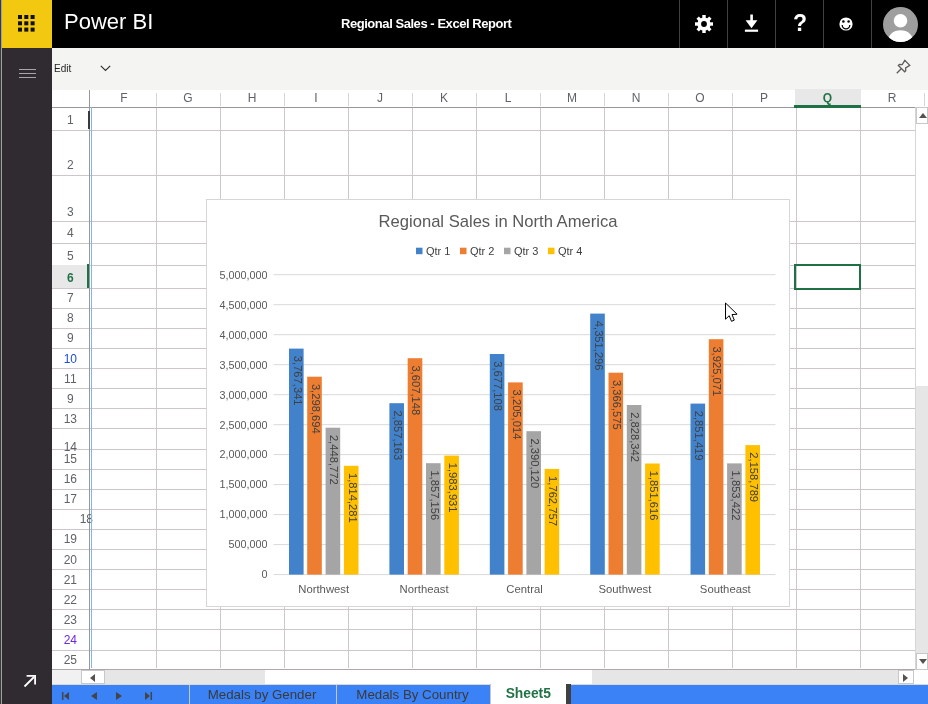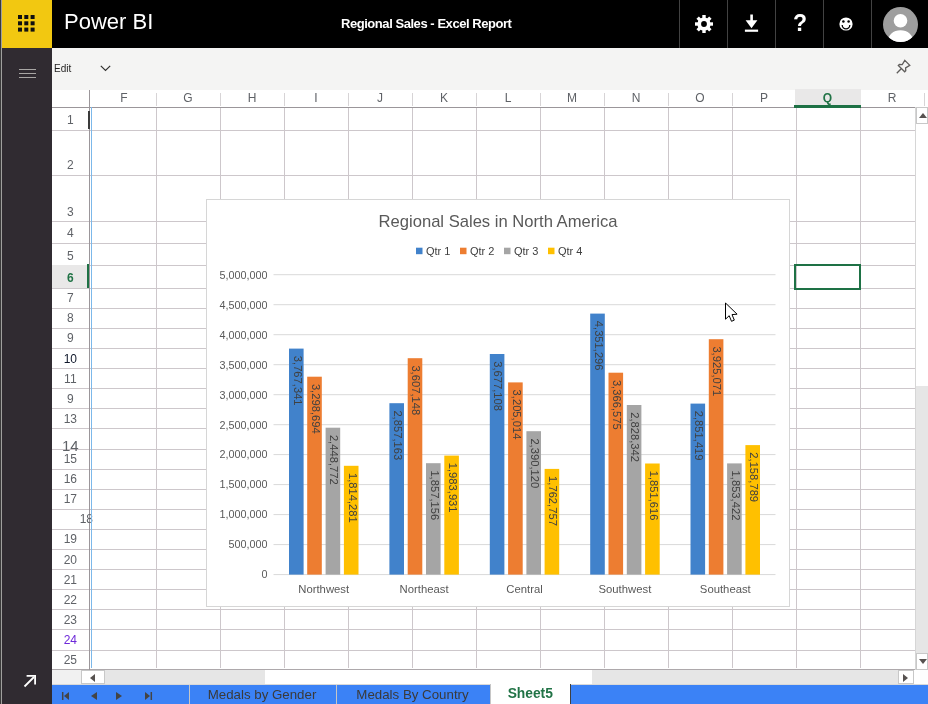--- a/index.html
+++ b/index.html
@@ -180,25 +180,25 @@
   <div style="position:absolute;left:0;top:16.5px;width:36.7px;height:23.4px;display:flex;align-items:flex-end;justify-content:center;font-size:12px;padding-bottom:2.5px;color:#5f6267">1</div>
 <div style="position:absolute;left:0;top:39.9px;width:36.7px;height:44.8px;display:flex;align-items:flex-end;justify-content:center;font-size:12px;padding-bottom:2.5px;color:#5f6267">2</div>
 <div style="position:absolute;left:0;top:84.7px;width:36.7px;height:46.5px;display:flex;align-items:flex-end;justify-content:center;font-size:12px;padding-bottom:2.5px;color:#5f6267">3</div>
 <div style="position:absolute;left:0;top:131.2px;width:36.7px;height:21.7px;display:flex;align-items:flex-end;justify-content:center;font-size:12px;padding-bottom:2.5px;color:#5f6267">4</div>
 <div style="position:absolute;left:0;top:152.9px;width:36.7px;height:22.2px;display:flex;align-items:flex-end;justify-content:center;font-size:12px;padding-bottom:2.5px;color:#5f6267">5</div>
 <div style="position:absolute;left:0;top:175.1px;width:36.7px;height:22.6px;display:flex;align-items:flex-end;justify-content:center;font-size:12px;padding-bottom:2.5px;background:#e9e8e8;color:#217346;font-weight:bold">6</div>
 <div style="position:absolute;left:34.5px;top:174.3px;width:2.6px;height:24.2px;background:#1e7145"></div>
 <div style="position:absolute;left:0;top:197.7px;width:36.7px;height:20.1px;display:flex;align-items:flex-end;justify-content:center;font-size:12px;padding-bottom:2.5px;color:#5f6267">7</div>
 <div style="position:absolute;left:0;top:217.8px;width:36.7px;height:20.1px;display:flex;align-items:flex-end;justify-content:center;font-size:12px;padding-bottom:2.5px;color:#5f6267">8</div>
 <div style="position:absolute;left:0;top:237.9px;width:36.7px;height:20.1px;display:flex;align-items:flex-end;justify-content:center;font-size:12px;padding-bottom:2.5px;color:#5f6267">9</div>
-<div style="position:absolute;left:0;top:258.0px;width:36.7px;height:20.1px;display:flex;align-items:flex-end;justify-content:center;font-size:12px;padding-bottom:2.5px;color:#0f172a">10</div>
+<div style="position:absolute;left:0;top:258.0px;width:36.7px;height:20.1px;display:flex;align-items:flex-end;justify-content:center;font-size:12px;padding-bottom:2.5px;color:#1d4ed8">10</div>
 <div style="position:absolute;left:0;top:278.1px;width:36.7px;height:20.1px;display:flex;align-items:flex-end;justify-content:center;font-size:12px;padding-bottom:2.5px;color:#5f6267">11</div>
 <div style="position:absolute;left:0;top:298.2px;width:36.7px;height:20.1px;display:flex;align-items:flex-end;justify-content:center;font-size:12px;padding-bottom:2.5px;color:#5f6267">9</div>
 <div style="position:absolute;left:0;top:318.3px;width:36.7px;height:20.1px;display:flex;align-items:flex-end;justify-content:center;font-size:12px;padding-bottom:2.5px;color:#5f6267">13</div>
-<div style="position:absolute;left:0;top:338.4px;width:36.7px;height:35px;display:flex;align-items:flex-end;justify-content:center;font-size:15px;padding-bottom:9px;color:#5f6267">14</div>
+<div style="position:absolute;left:0;top:338.4px;width:36.7px;height:35px;display:flex;align-items:flex-end;justify-content:center;font-size:12px;padding-bottom:9px;color:#5f6267">14</div>
 <div style="position:absolute;left:0;top:358.5px;width:36.7px;height:20.1px;display:flex;align-items:flex-end;justify-content:center;font-size:12px;padding-bottom:2.5px;color:#5f6267">15</div>
 <div style="position:absolute;left:0;top:378.6px;width:36.7px;height:20.1px;display:flex;align-items:flex-end;justify-content:center;font-size:12px;padding-bottom:2.5px;color:#5f6267">16</div>
 <div style="position:absolute;left:0;top:398.7px;width:36.7px;height:20.1px;display:flex;align-items:flex-end;justify-content:center;font-size:12px;padding-bottom:2.5px;color:#5f6267">17</div>
 <div style="position:absolute;left:16px;top:418.8px;width:36.7px;height:20.1px;display:flex;align-items:flex-end;justify-content:center;font-size:12px;padding-bottom:2.5px;color:#5f6267">18</div>
 <div style="position:absolute;left:0;top:438.9px;width:36.7px;height:20.1px;display:flex;align-items:flex-end;justify-content:center;font-size:12px;padding-bottom:2.5px;color:#5f6267">19</div>
 <div style="position:absolute;left:0;top:459.0px;width:36.7px;height:20.1px;display:flex;align-items:flex-end;justify-content:center;font-size:12px;padding-bottom:2.5px;color:#5f6267">20</div>
 <div style="position:absolute;left:0;top:479.1px;width:36.7px;height:20.1px;display:flex;align-items:flex-end;justify-content:center;font-size:12px;padding-bottom:2.5px;color:#5f6267">21</div>
 <div style="position:absolute;left:0;top:499.2px;width:36.7px;height:20.1px;display:flex;align-items:flex-end;justify-content:center;font-size:12px;padding-bottom:2.5px;color:#5f6267">22</div>
 <div style="position:absolute;left:0;top:519.3px;width:36.7px;height:20.1px;display:flex;align-items:flex-end;justify-content:center;font-size:12px;padding-bottom:2.5px;color:#5f6267">23</div>
 <div style="position:absolute;left:0;top:539.4px;width:36.7px;height:20.1px;display:flex;align-items:flex-end;justify-content:center;font-size:12px;padding-bottom:2.5px;color:#6d28d9">24</div>
@@ -329,19 +329,19 @@
       <path d="M0 0l6 4-6 4z" fill="#444"></path>
     </svg>
   <svg style="position:absolute;left:93px;top:6.5px" width="8" height="8" viewBox="0 0 8 8">
       <path d="M0 0l5 4-5 4z" fill="#444"></path>
       <path d="M6.3 0v8" stroke="#444" stroke-width="1.5"></path>
     </svg>
   <div style="position:absolute;left:136.5px;top:0;width:1px;height:20px;background:#c6c6c6"></div>
   <div style="position:absolute;left:283.5px;top:0;width:1px;height:20px;background:#c6c6c6"></div>
   <div style="position:absolute;left:136.5px;top:0;width:147px;height:20px;color:#3b3a39;font-size:13.3px;text-align:center;line-height:20px">Medals by Gender</div>
   <div style="position:absolute;left:283.5px;top:0;width:154px;height:20px;color:#3b3a39;font-size:13.3px;text-align:center;line-height:20px">Medals By Country</div>
-  <div style="position:absolute;left:437.5px;top:-1px;width:81.5px;height:21px;background:#fff;border-left:1px solid #c6c6c6;border-right:1px solid #404040;color:#217346;font-weight:bold;font-size:13.8px;text-align:center;line-height:20px">Sheet5</div>
+  <div style="position:absolute;left:437.5px;top:-1px;width:81.5px;height:21px;background:#fff;border-left:1px solid #c6c6c6;border-right:5px solid #404040;color:#217346;font-weight:bold;font-size:13.8px;text-align:center;line-height:20px">Sheet5</div>
 </div>
 
 <div class="abs" style="left:793.8px;top:264.2px;width:67.4px;height:25.4px;border:2.2px solid #1e7145"></div>
 
 <svg class="abs" style="left:724.2px;top:302px" width="16" height="22" viewBox="0 0 16 22">
     <path d="M1.5 1l0 16.2 3.7-3.5 2.3 5.6 2.8-1.2-2.3-5.5 5.1-.4z" fill="#fff" stroke="#000" stroke-width="1"></path>
   </svg>
 </body></html>

